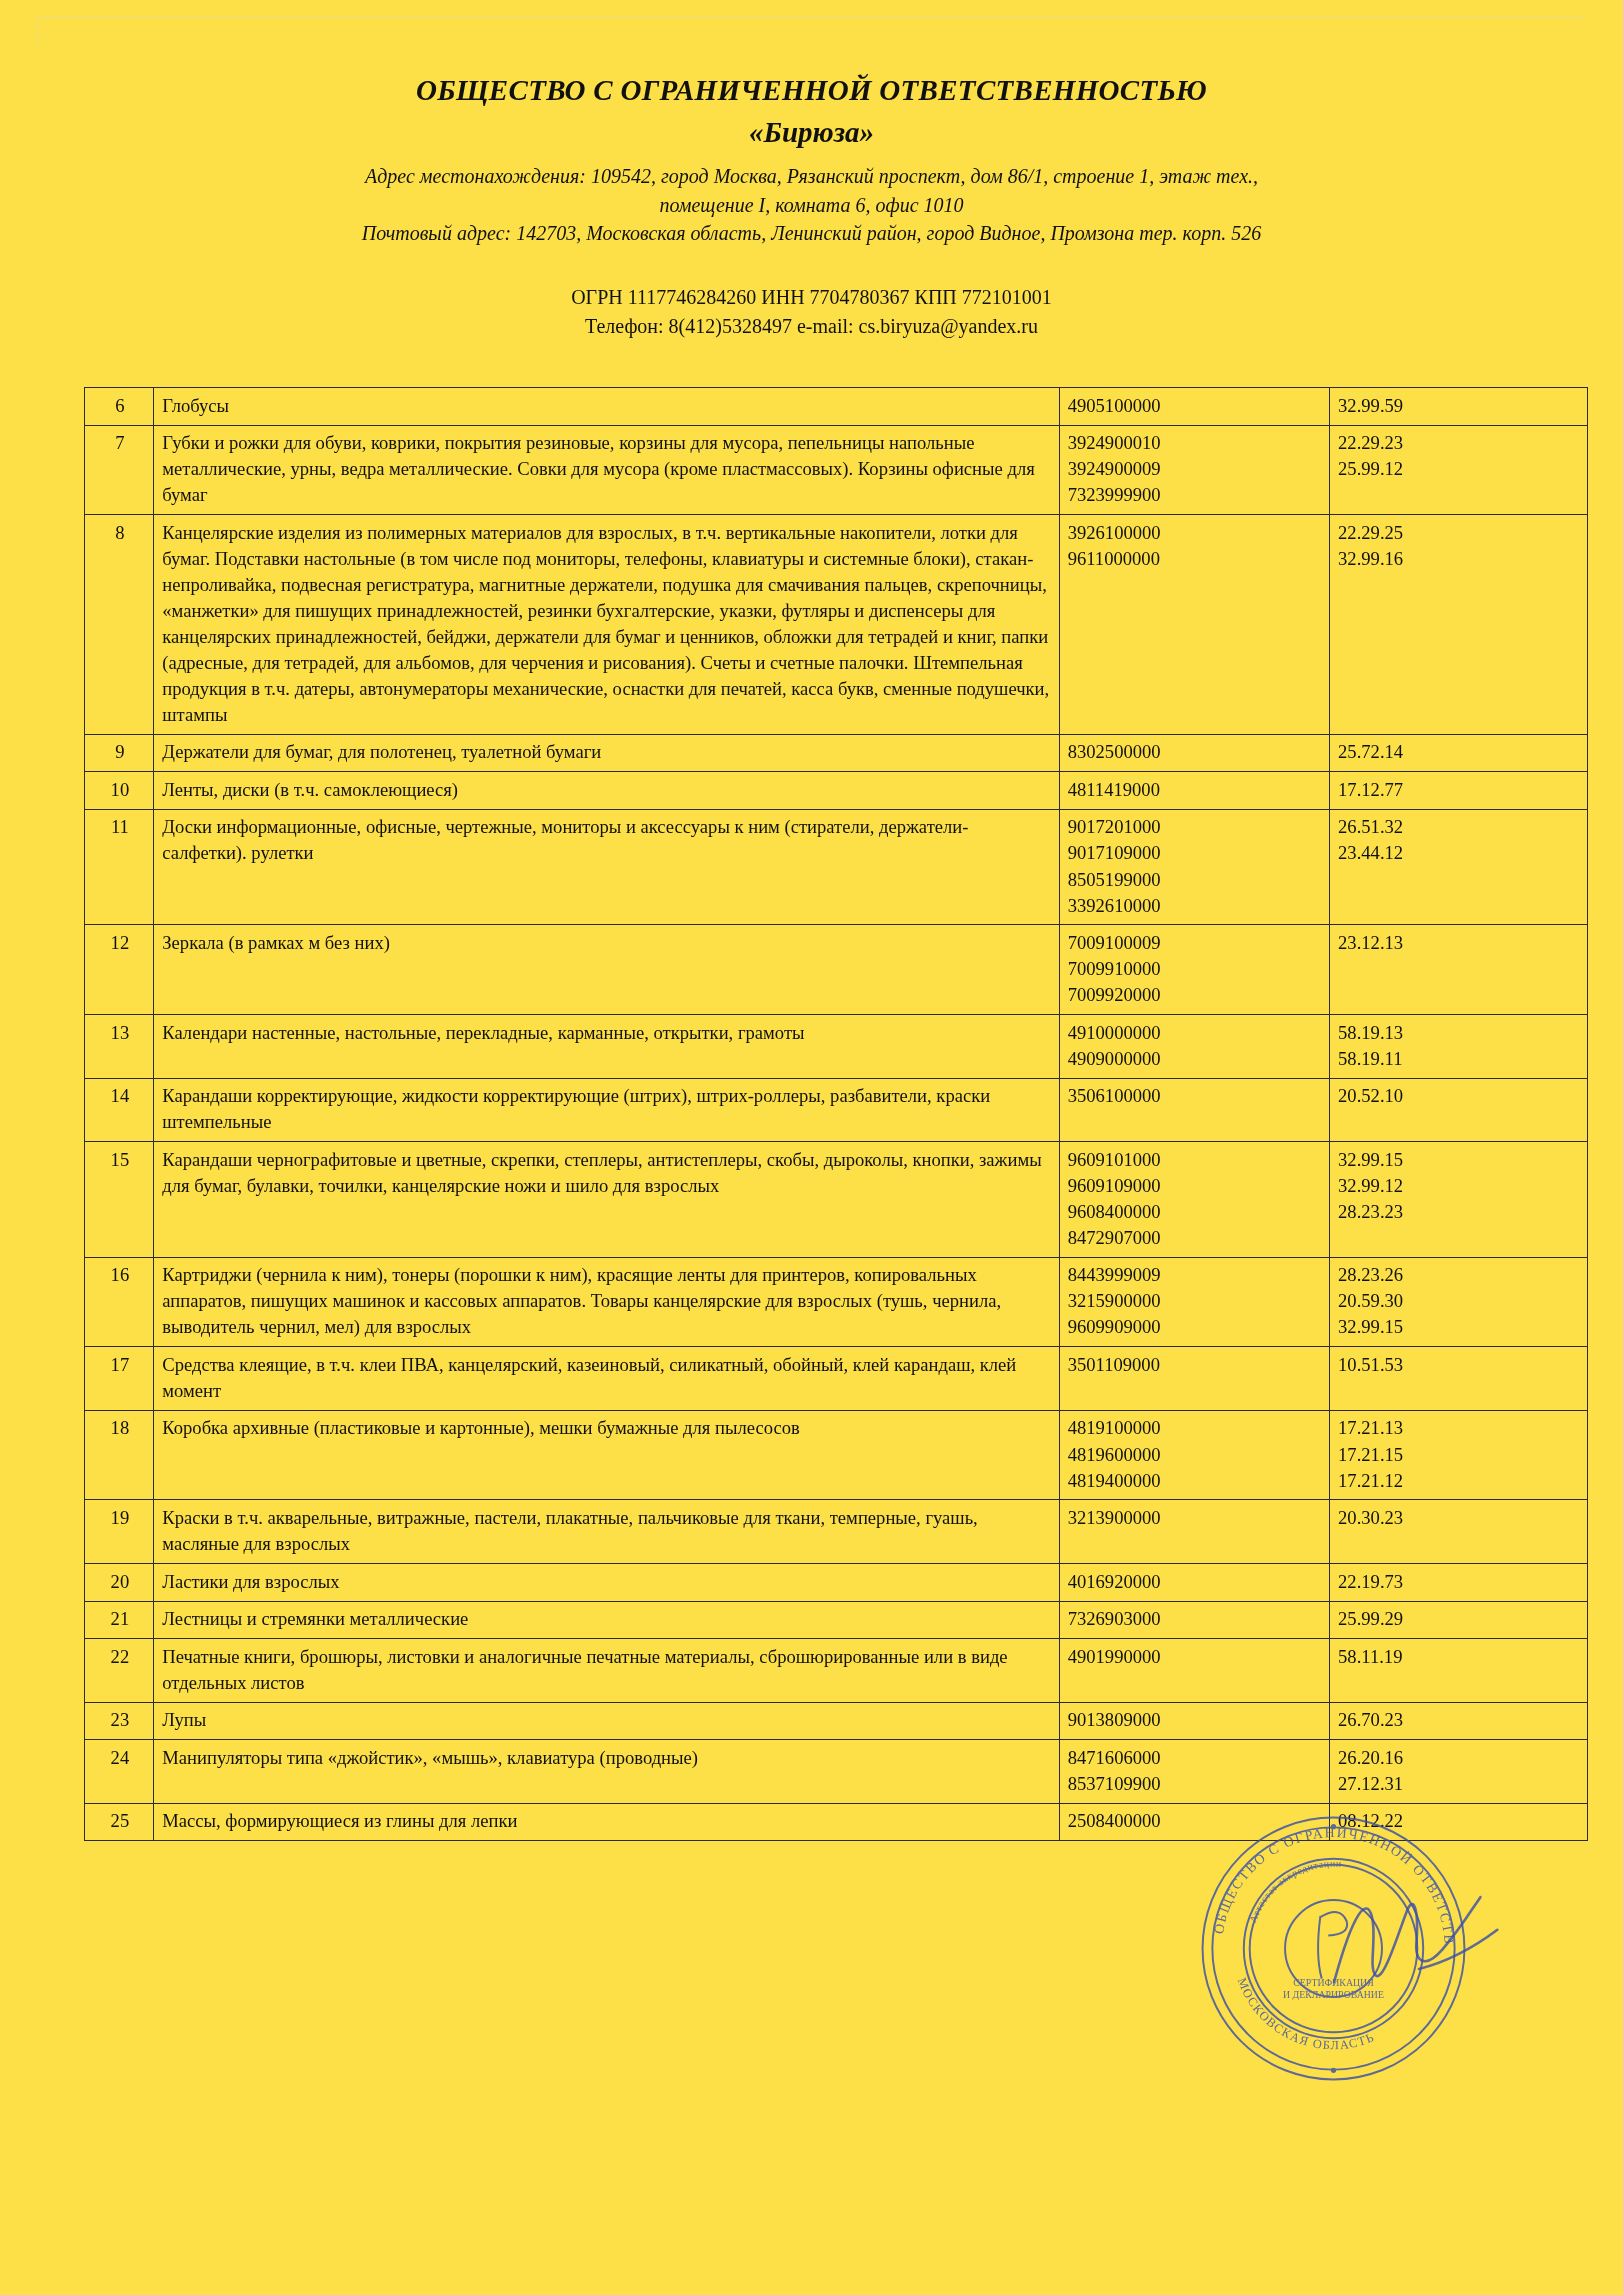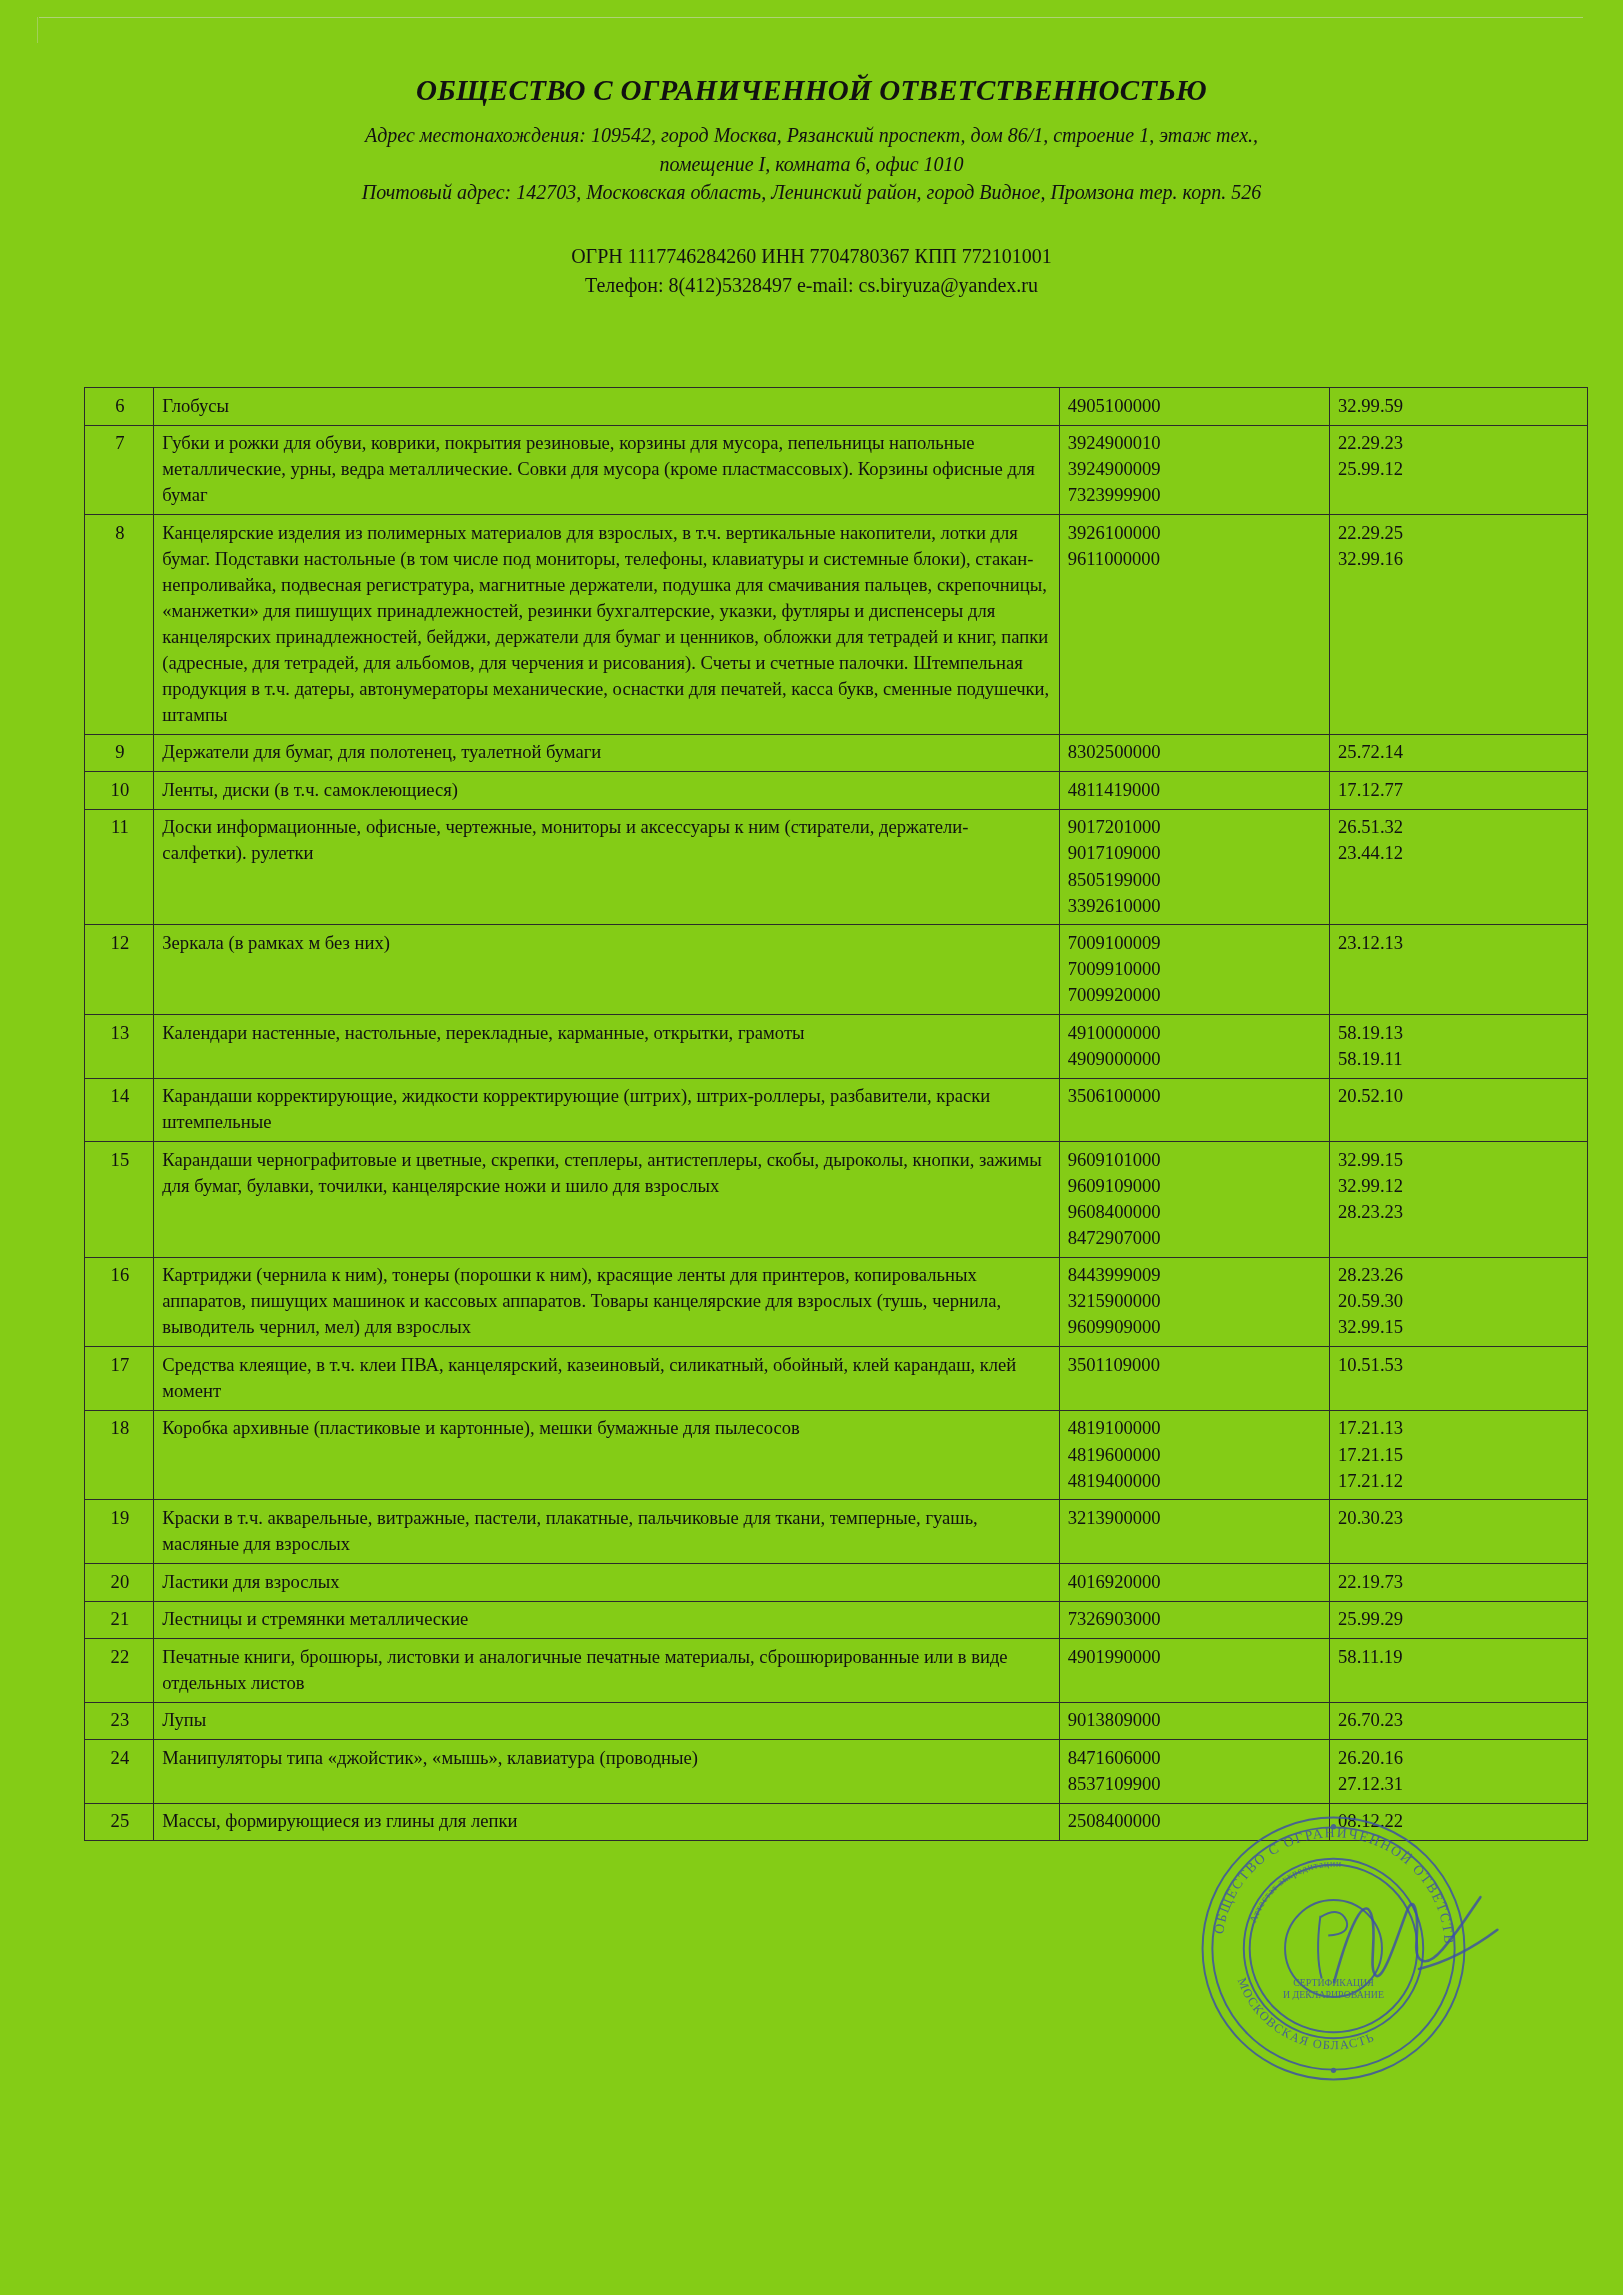--- a/index.html
+++ b/index.html
@@ -13,21 +13,21 @@
     position: relative;
     font-family: "Liberation Serif", serif;
     color: #111;
     overflow: hidden;
   }
   .page {
     position: absolute;
     left: 0; top: 0;
     width: 1623px;
     height: 2295px;
-    background: #84cc16;
+    background: #fde047;
   }
   
   .edge-line {
     position: absolute;
     background: #d8d8d8;
   }
   .edge-top { left: 39px; top: 17px; width: 1544px; height: 1.3px; opacity: .5; }
   .edge-left { left: 37px; top: 17px; width: 1.3px; height: 26px; opacity: .35; }
 
   .header {
@@ -122,20 +122,21 @@
 </head>
 <body>
 
 <div class="page">
 
   <div class="edge-line edge-top"></div>
   <div class="edge-line edge-left"></div>
 
   <div class="header">
     <div class="org-title">ОБЩЕСТВО С ОГРАНИЧЕННОЙ ОТВЕТСТВЕННОСТЬЮ</div>
+    <div class="org-name">«Бирюза»</div>
     <div class="addr-block">
       <span class="addr-line">Адрес местонахождения: 109542, город Москва, Рязанский проспект, дом 86/1, строение 1, этаж тех.,</span>
       <span class="addr-line">помещение I, комната 6, офис 1010</span>
       <span class="addr-line">Почтовый адрес: 142703, Московская область, Ленинский район, город Видное, Промзона тер. корп. 526</span>
     </div>
     <div class="reg-block">
       <span class="addr-line">ОГРН 1117746284260 ИНН 7704780367 КПП 772101001</span>
       <span class="addr-line">Телефон: 8(412)5328497 e-mail: cs.biryuza@yandex.ru</span>
     </div>
   </div>

